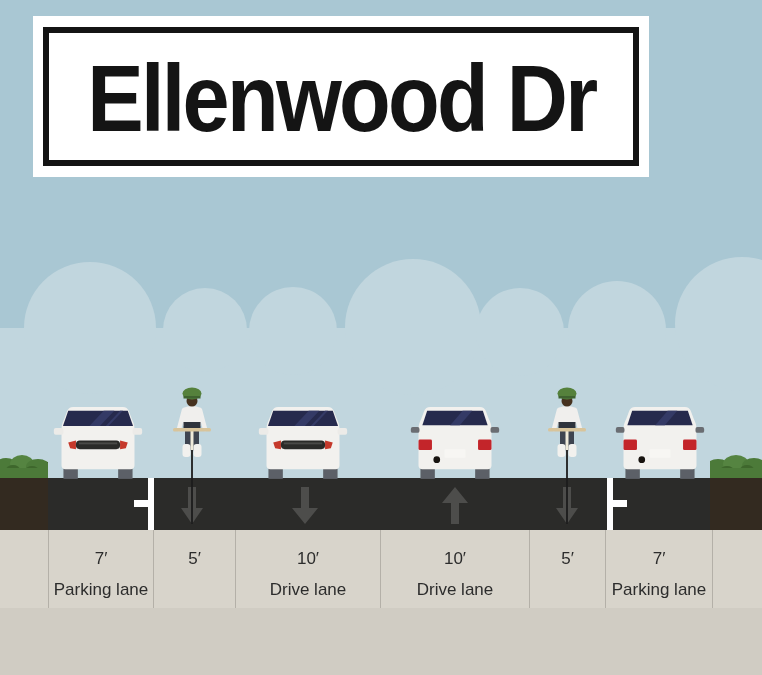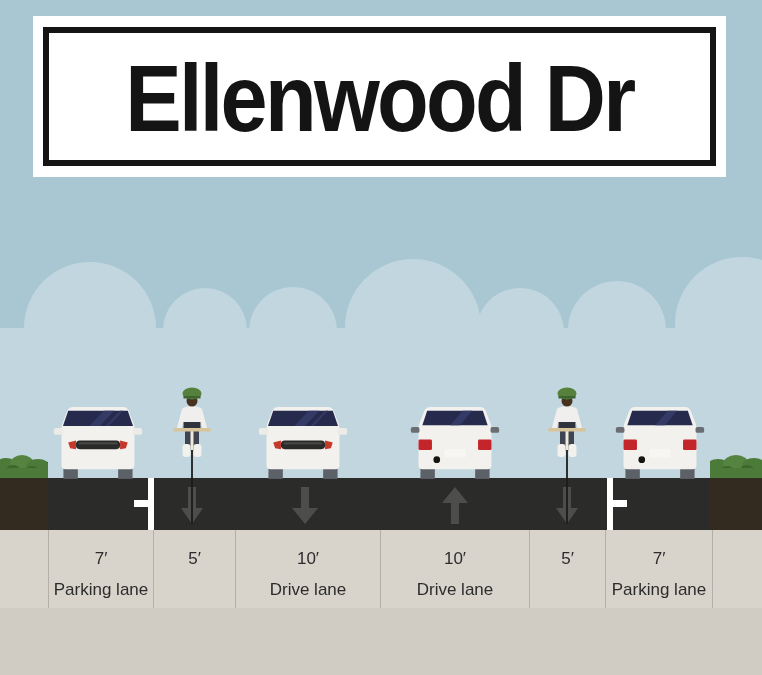--- a/index.html
+++ b/index.html
@@ -13,21 +13,21 @@
   .cloud{position:absolute;border-radius:50%;background:#c1d6de;}
   .c1{left:24px;top:262px;width:132px;height:132px;}
   .c2{left:163px;top:288px;width:84px;height:84px;}
   .c3{left:249px;top:287px;width:88px;height:88px;}
   .c4{left:345px;top:259px;width:136px;height:136px;}
   .c5{left:476px;top:288px;width:88px;height:88px;}
   .c6{left:568px;top:281px;width:98px;height:98px;}
   .c7{left:675px;top:257px;width:134px;height:134px;}
   
   .sign{
-    position:absolute;left:33px;top:16px;width:693px;height:161px;background:#ffffff;
+    position:absolute;left:33px;top:16px;width:616px;height:161px;background:#ffffff;
   }
   .sign-border{
     position:absolute;left:10px;top:11px;right:10px;bottom:11px;
     border:6px solid #141414;
     display:flex;align-items:center;justify-content:center;
   }
   .sign-text{
     font-weight:700;font-size:94px;letter-spacing:-3px;color:#141414;
     display:inline-block;transform:scaleX(.9);white-space:nowrap;line-height:1;
     padding-top:4px;

